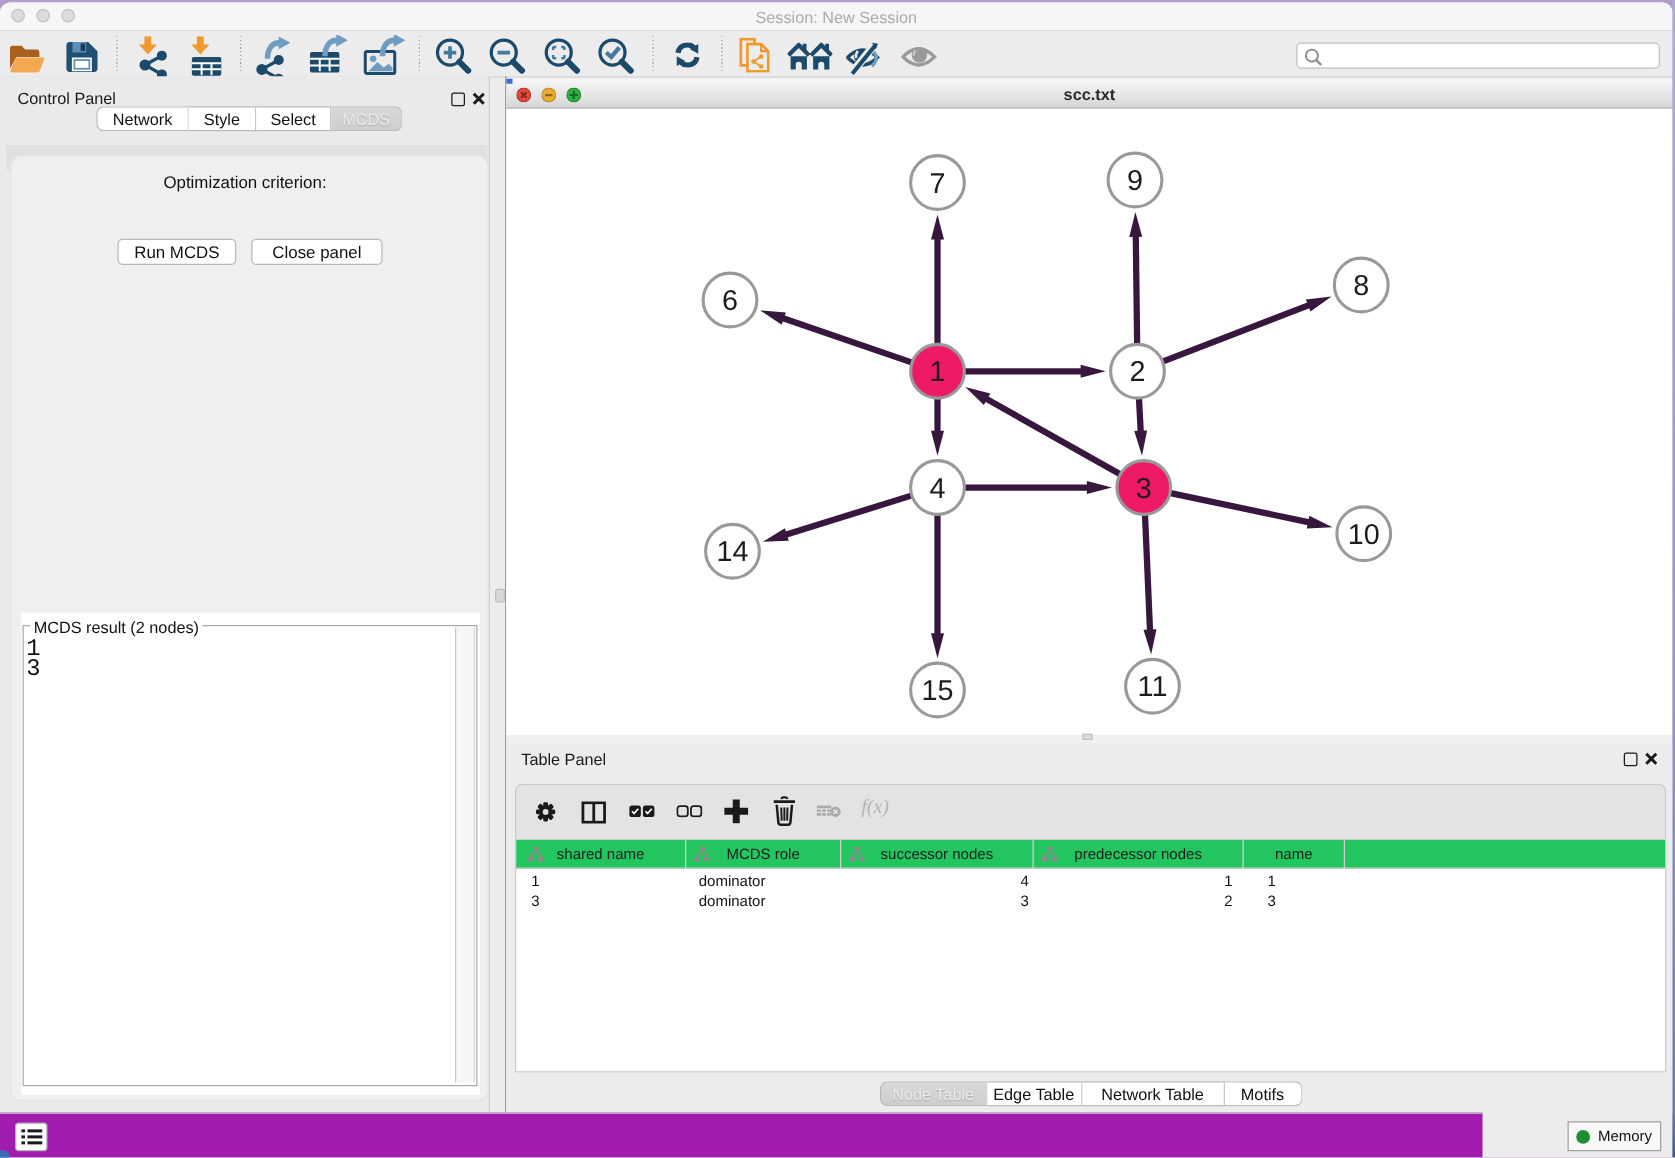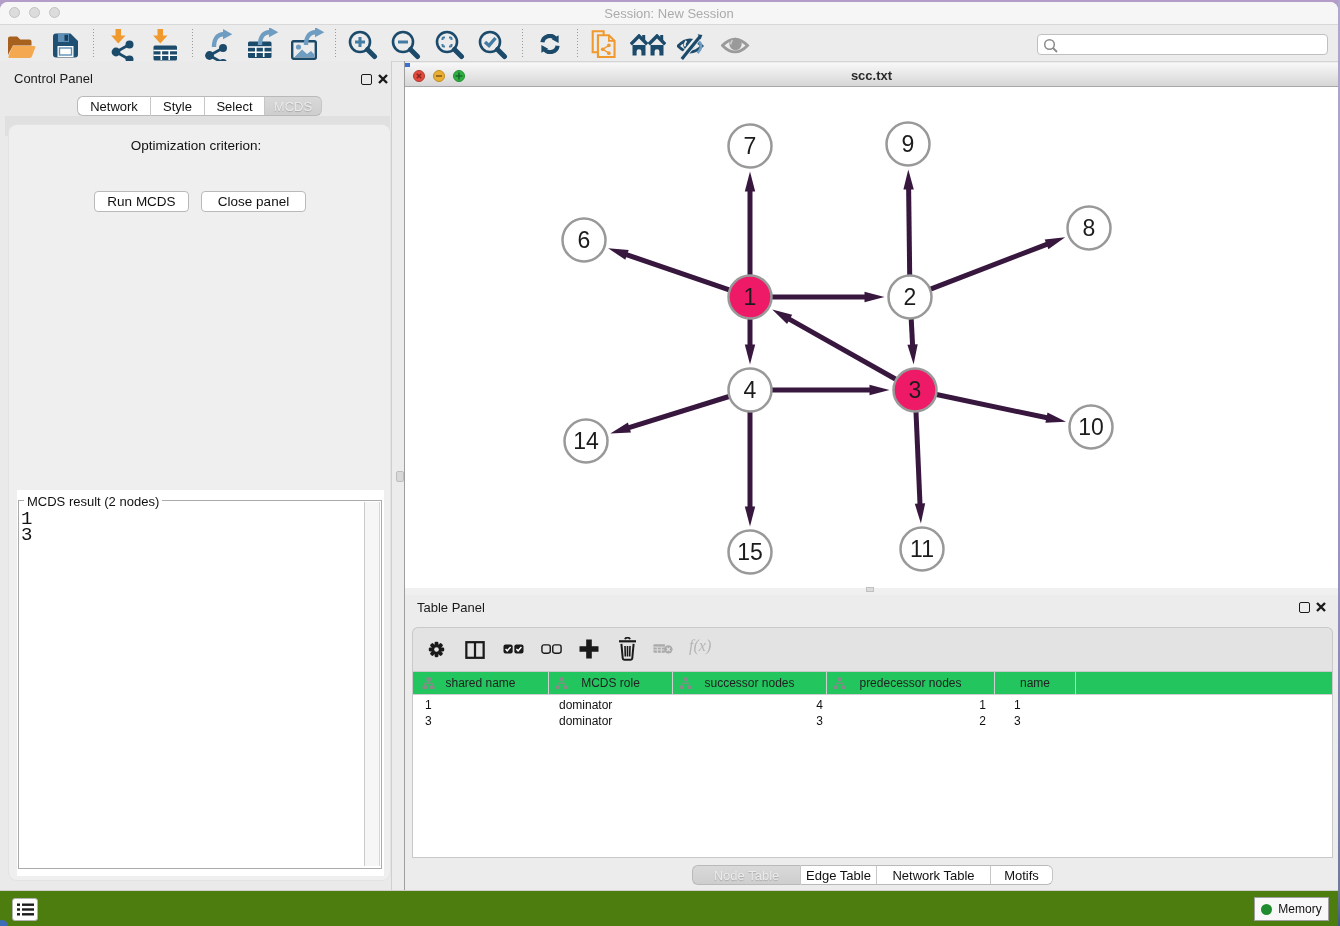--- a/index.html
+++ b/index.html
@@ -48,21 +48,21 @@
 #tp-toolbar { position:absolute; left:7px; top:32px; width:921px; height:44px; background:#e3e3e3; border:1px solid #c9c9c9; border-bottom:none; border-radius:6px 6px 0 0; }
 #tp-table { position:absolute; left:7px; top:76px; width:921px; height:187px; background:#fff; border:1px solid #c9c9c9; }
 #tp-thead { position:absolute; left:0; top:0; width:919px; height:23px; background:#22c55e; border-bottom:1px solid #d0d0d0; }
 .th { position:absolute; top:0; height:23px; overflow:hidden; border-right:1px solid #d0d0d0; font-size:12px; color:#222; text-align:center; line-height:23px; }
 
 .cell { position:absolute; font-size:12px; color:#111; }
 #tp-tabs { position:absolute; left:0; top:270px; width:935px; display:flex; justify-content:center; }
 
 #bluearc { position:absolute; left:-4px; top:920px; width:12px; height:12px; border-radius:50%; background:#3c6cb5; z-index:5; }
 #netcorner { position:absolute; left:405px; top:63px; width:5px; height:4px; background:#3b6fd0; z-index:3; }
-#statusbar { position:absolute; left:0; top:890px; width:1338px; height:36px; background:#4d7c0f; border-top:1px solid #cfcfcf; }
+#statusbar { position:absolute; left:0; top:890px; width:1186px; height:36px; background:#a21caf; border-top:1px solid #cfcfcf; }
 #listbtn { position:absolute; left:12px; top:7px; width:26px; height:23px; background:#fdfdfd; border:1px solid #b3b3b3; border-radius:3px; }
 #membtn { position:absolute; left:1254px; top:6px; width:75px; height:24px; background:#f8f8f8; border:1px solid #9f9f9f; font-size:12px; color:#111; text-align:center; line-height:22px; }
 #rightedge { position:absolute; left:1338px; top:0; width:2px; height:926px; background:linear-gradient(#b1a8cf 0%, #9a93c0 60%, #6e7a9e 96%, #44577e 100%); z-index:60; }
 svg.hicosvg { position:absolute; top:5px; display:inline; } .icon { position:absolute; }
 .wbox { position:absolute; width:11px; height:11px; border:1.6px solid #1a1a1a; border-radius:2px; }
 .gdot { display:inline-block; width:11px; height:11px; border-radius:50%; background:#1f8c2f; margin-right:6px; vertical-align:-2px; }
 </style>
 </head>
 <body>
 <div id="win"></div>
@@ -213,21 +213,21 @@
       <line x1="10" y1="10" x2="14" y2="14" stroke="#8a8a8a" stroke-width="1.8"></line>
     </svg>
   </div>
 </div>
 <div id="leftpanel">
   <div id="cp-title">Control Panel</div>
   <div class="wbox" style="left:361px;top:13px"></div>
   <svg class="icon" style="left:377px;top:12px" width="12" height="12" viewBox="0 0 12 12">
       <path d="M2,2 L10,10 M10,2 L2,10" stroke="#1a1a1a" stroke-width="2.4"></path>
     </svg>
-  <div class="tabrow" style="left:77px; top:35px;">
+  <div class="tabrow" style="left:77px; top:24px;">
     <div class="tab first" style="width:74px">Network</div>
     <div class="tab" style="width:54px">Style</div>
     <div class="tab" style="width:60px">Select</div>
     <div class="tab sel last" style="width:57px">MCDS</div>
   </div>
   <div id="cp-strip"></div>
   <div id="cp-inner"></div>
   <div id="opt-label">Optimization criterion:</div>
   <div class="btn" style="left:94px; width:95px;">Run MCDS</div>
   <div class="btn" style="left:201px; width:105px;">Close panel</div>
@@ -422,21 +422,21 @@
     <div class="cell" style="left:260px; top:26px; width:150px; text-align:right;">4</div>
     <div class="cell" style="left:414px; top:26px; width:159px; text-align:right;">1</div>
     <div class="cell" style="left:601px; top:26px;">1</div>
     <div class="cell" style="left:12px; top:42px;">3</div>
     <div class="cell" style="left:146px; top:42px;">dominator</div>
     <div class="cell" style="left:260px; top:42px; width:150px; text-align:right;">3</div>
     <div class="cell" style="left:414px; top:42px; width:159px; text-align:right;">2</div>
     <div class="cell" style="left:601px; top:42px;">3</div>
   </div>
   <div id="tp-tabs">
-    <div class="tab first sel" style="width:109px">Node Table</div>
+    <div class="tab first sel" style="width:86px">Node Table</div>
     <div class="tab" style="width:76px">Edge Table</div>
     <div class="tab" style="width:114px">Network Table</div>
     <div class="tab last" style="width:62px">Motifs</div>
   </div>
 </div>
 <div id="bluearc"></div>
 <div id="statusbar">
   <div id="listbtn">
       <svg style="position:absolute;left:4px;top:4px" width="17" height="13" viewBox="0 0 17 13">
         <g fill="#1a1a1a">

